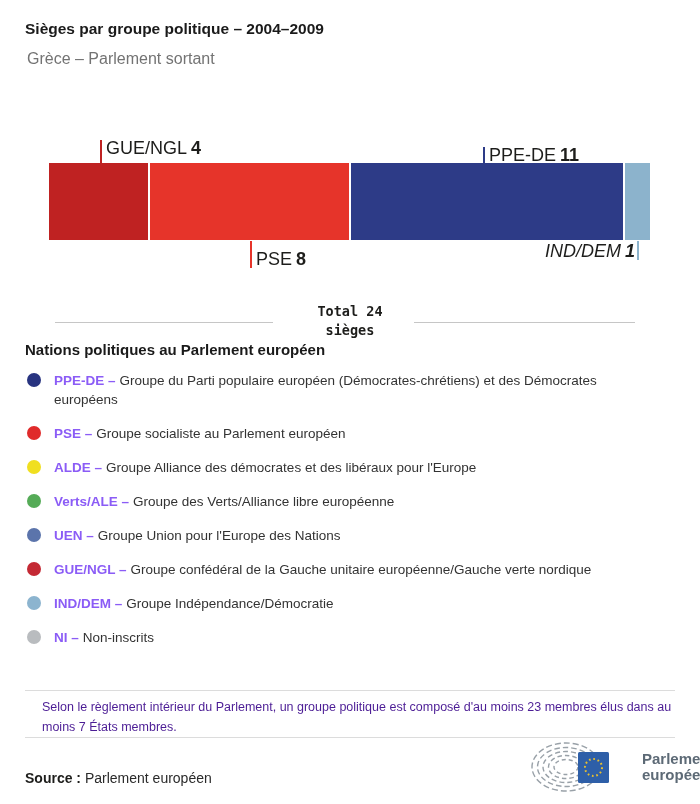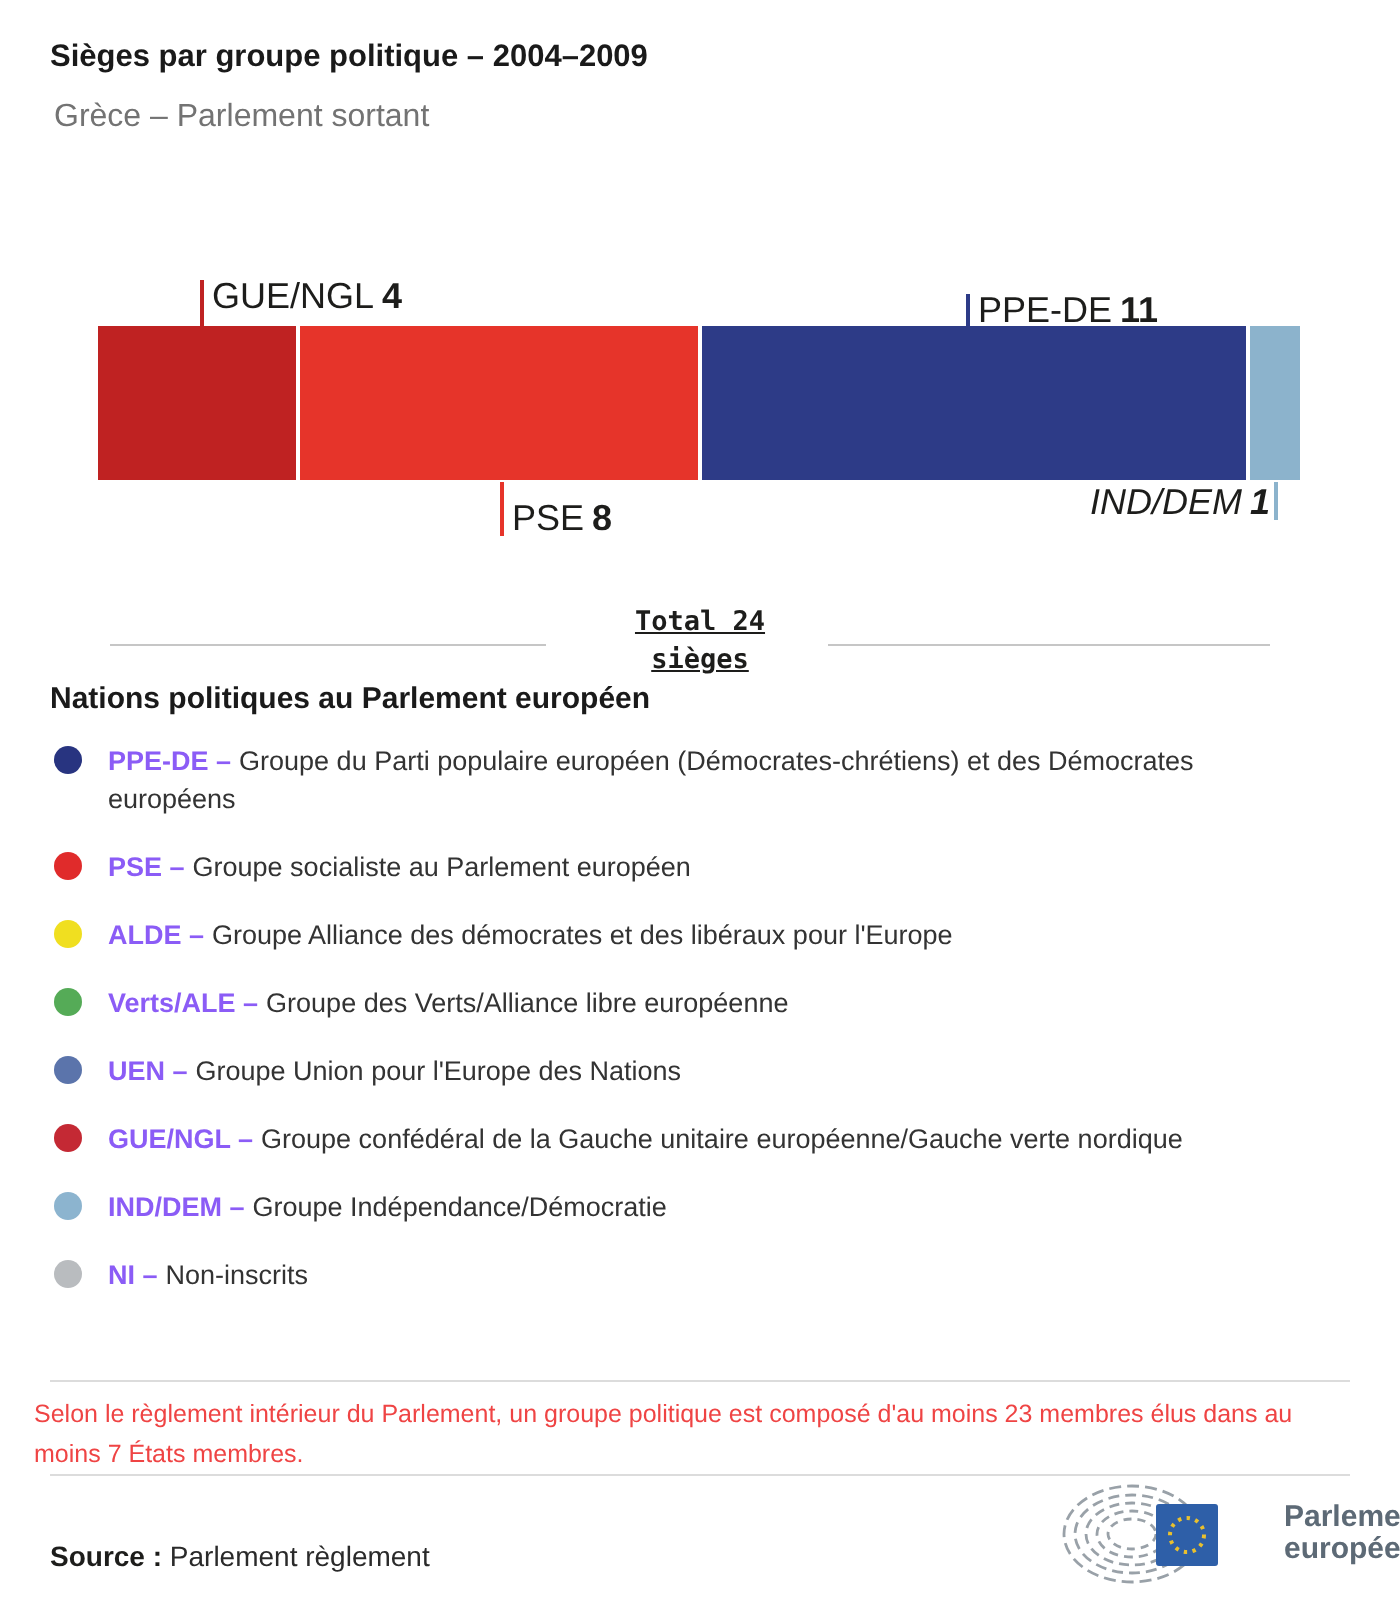--- a/index.html
+++ b/index.html
@@ -22,36 +22,36 @@
   .leader-ppe{left:483px;top:147px;height:17px;}
   .label-ppe{left:489px;top:145px;}
   .leader-pse{left:250px;top:241px;height:27px;}
   .label-pse{left:256px;top:249px;}
   .leader-ind{left:637px;top:241px;height:19px;}
   .label-ind{right:65px;top:241px;font-style:italic;}
 
   
   .total{position:absolute;left:0;top:302px;width:700px;text-align:center;
          font-family:"DejaVu Sans Mono",monospace;font-size:13.5px;font-weight:700;
-         line-height:19px;color:#1d1d1b;text-decoration:underline;}
+         line-height:19px;color:#1d1d1b;}
   .rule{position:absolute;height:1px;background:#c6c6c6;}
   .rule-left{left:55px;top:322px;width:218px;}
   .rule-right{left:414px;top:322px;width:221px;}
 
   
   .legend-heading{position:absolute;left:25px;top:341px;font-size:15px;font-weight:700;color:#1a1a1a;}
   .legend{position:absolute;left:25px;top:371px;width:628px;}
   .legend-item{position:relative;padding-left:29px;font-size:13.5px;line-height:19px;
                color:#333;margin-bottom:15px;}
   .legend-item .dot{position:absolute;left:2px;top:2px;width:14px;height:14px;border-radius:50%;}
   .legend-item .name{font-weight:700;color:#8b5cf6;margin-right:4px;}
 
   
   .note-rule-top{left:25px;top:690px;width:650px;background:#dcdcdc;}
-  .note{position:absolute;left:17px;top:697px;width:642px;font-size:12.5px;line-height:1.62;color:#ef4444;}
+  .note{position:absolute;left:42px;top:697px;width:642px;font-size:12.5px;line-height:1.62;color:#4c1d95;}
   .note-rule-bottom{left:25px;top:737px;width:650px;background:#dcdcdc;}
   .source{position:absolute;left:25px;top:770px;font-size:14px;color:#2a2a2a;}
   .source .src-label{font-weight:700;color:#1d1d1b;}
 
   .logo{position:absolute;left:530px;top:740px;display:flex;align-items:center;}
   .logo-text{margin-left:24px;font-size:15px;font-weight:700;color:#5d6a76;line-height:16px;}
 </style>
 </head>
 <body>
 
@@ -113,21 +113,21 @@
       <span class="dot" style="background: rgb(185, 188, 191);"></span><span class="name">NI –</span><span>Non-inscrits</span>
     </div>
   </div>
 
   <div class="rule note-rule-top"></div>
   <div class="note">Selon le règlement intérieur du Parlement, un groupe politique est composé d'au moins 23 membres élus dans au moins 7 États membres.</div>
   <div class="rule note-rule-bottom"></div>
 
   <div class="source">
     <span class="src-label">Source :</span>
-    <span>Parlement règlement</span>
+    <span>Parlement européen</span>
   </div>
 
   <div class="logo">
     <svg width="88" height="54" viewBox="0 0 88 54">
       <g fill="none" stroke="#99a1a8" stroke-width="1.4">
         <ellipse cx="36" cy="27" rx="34" ry="24" stroke-dasharray="6 3"></ellipse>
         <ellipse cx="36" cy="27" rx="28.5" ry="19.5" stroke-dasharray="5.5 3"></ellipse>
         <ellipse cx="36" cy="27" rx="23" ry="15.5" stroke-dasharray="5 3"></ellipse>
         <ellipse cx="36" cy="27" rx="17.5" ry="11.5" stroke-dasharray="4.5 3"></ellipse>
         <ellipse cx="36" cy="27" rx="12" ry="7.5" stroke-dasharray="4 3"></ellipse>

